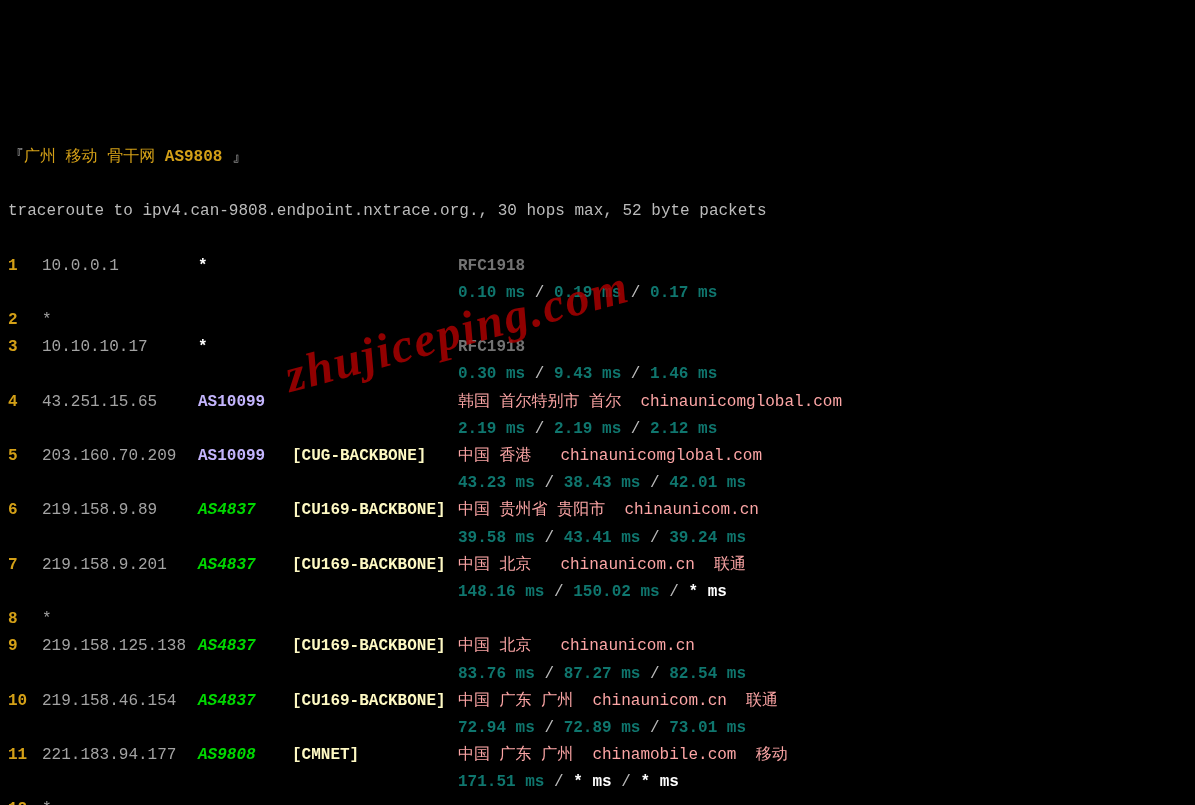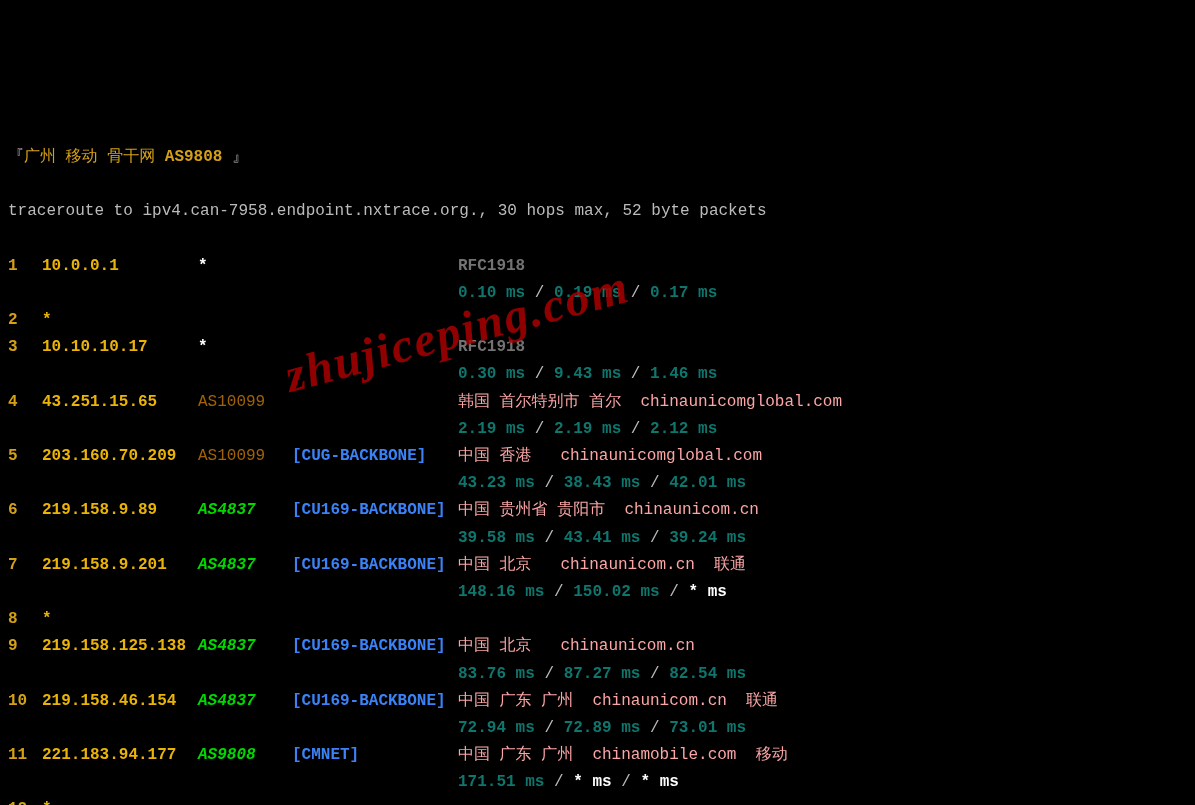--- a/index.html
+++ b/index.html
@@ -18,24 +18,24 @@
       width: 1195px;
       height: 805px;
       overflow: hidden;
       position: relative;
     }
     .header-bracket { color: #bbbbbb; }
     .header-location { color: #d4a017; }
     .header-as { color: #d4a017; font-weight: bold; }
     .cmd-line { color: #bbbbbb; }
     .hop-num { color: #d4a017; font-weight: bold; display: inline-block; width: 34px; }
-    .ip { color: #eab308; font-weight: bold; display: inline-block; width: 156px; }
-    .asn { color: #a16207; font-weight: normal; display: inline-block; width: 94px; }
+    .ip { color: #a3a3a3; font-weight: normal; display: inline-block; width: 156px; }
+    .asn { color: #c4b5fd; font-weight: bold; display: inline-block; width: 94px; }
     .asn-green { color: #00d800; font-weight: bold; display: inline-block; width: 94px; font-style: italic; }
-    .netname { color: #3b82f6; font-weight: bold; display: inline-block; width: 166px; }
+    .netname { color: #fef9c3; font-weight: bold; display: inline-block; width: 166px; }
     .netname-empty { display: inline-block; width: 166px; }
     .location { color: #fca5a5; }
     .rfc { color: #737373; font-weight: bold; }
     .star { color: #ffffff; font-weight: bold; }
     .ms-val { color: #0f766e; font-weight: bold; }
     .ms-sep { color: #bbbbbb; }
     .indent-loc { display: inline-block; width: 450px; }
     .watermark {
       position: absolute;
       top: 290px;
@@ -52,20 +52,20 @@
     }
     .row { display: block; }
   </style>
 </head>
 <body>
 
 
 
 <div>
 <span class="row"><span class="header-bracket">『</span><span class="header-location">广州 移动 骨干网</span> <span class="header-as">AS9808</span> <span class="header-bracket">』</span></span>
-<span class="row cmd-line">traceroute to ipv4.can-7958.endpoint.nxtrace.org., 30 hops max, 52 byte packets</span>
+<span class="row cmd-line">traceroute to ipv4.can-9808.endpoint.nxtrace.org., 30 hops max, 52 byte packets</span>
 <div id="hops-container"><span class="row"><span class="hop-num">1</span><span class="ip">10.0.0.1</span><span class="star" style="display: inline-block; width: 94px;">*</span><span class="netname-empty"></span><span class="rfc">RFC1918</span></span><span class="row"><span class="indent-loc"></span><span class="ms-val">0.10 ms</span><span class="ms-sep"> / </span><span class="ms-val">0.19 ms</span><span class="ms-sep"> / </span><span class="ms-val">0.17 ms</span></span><span class="row"><span class="hop-num">2</span><span class="ip">*</span><span class="asn"></span><span class="netname-empty"></span></span><span class="row"><span class="hop-num">3</span><span class="ip">10.10.10.17</span><span class="star" style="display: inline-block; width: 94px;">*</span><span class="netname-empty"></span><span class="rfc">RFC1918</span></span><span class="row"><span class="indent-loc"></span><span class="ms-val">0.30 ms</span><span class="ms-sep"> / </span><span class="ms-val">9.43 ms</span><span class="ms-sep"> / </span><span class="ms-val">1.46 ms</span></span><span class="row"><span class="hop-num">4</span><span class="ip">43.251.15.65</span><span class="asn">AS10099</span><span class="netname-empty"></span><span class="location">韩国 首尔特别市 首尔  chinaunicomglobal.com</span></span><span class="row"><span class="indent-loc"></span><span class="ms-val">2.19 ms</span><span class="ms-sep"> / </span><span class="ms-val">2.19 ms</span><span class="ms-sep"> / </span><span class="ms-val">2.12 ms</span></span><span class="row"><span class="hop-num">5</span><span class="ip">203.160.70.209</span><span class="asn">AS10099</span><span class="netname">[CUG-BACKBONE]</span><span class="location">中国 香港   chinaunicomglobal.com</span></span><span class="row"><span class="indent-loc"></span><span class="ms-val">43.23 ms</span><span class="ms-sep"> / </span><span class="ms-val">38.43 ms</span><span class="ms-sep"> / </span><span class="ms-val">42.01 ms</span></span><span class="row"><span class="hop-num">6</span><span class="ip">219.158.9.89</span><span class="asn-green">AS4837</span><span class="netname">[CU169-BACKBONE]</span><span class="location">中国 贵州省 贵阳市  chinaunicom.cn</span></span><span class="row"><span class="indent-loc"></span><span class="ms-val">39.58 ms</span><span class="ms-sep"> / </span><span class="ms-val">43.41 ms</span><span class="ms-sep"> / </span><span class="ms-val">39.24 ms</span></span><span class="row"><span class="hop-num">7</span><span class="ip">219.158.9.201</span><span class="asn-green">AS4837</span><span class="netname">[CU169-BACKBONE]</span><span class="location">中国 北京   chinaunicom.cn  联通</span></span><span class="row"><span class="indent-loc"></span><span class="ms-val">148.16 ms</span><span class="ms-sep"> / </span><span class="ms-val">150.02 ms</span><span class="ms-sep"> / </span><span class="star">* ms</span></span><span class="row"><span class="hop-num">8</span><span class="ip">*</span><span class="asn"></span><span class="netname-empty"></span></span><span class="row"><span class="hop-num">9</span><span class="ip">219.158.125.138</span><span class="asn-green">AS4837</span><span class="netname">[CU169-BACKBONE]</span><span class="location">中国 北京   chinaunicom.cn</span></span><span class="row"><span class="indent-loc"></span><span class="ms-val">83.76 ms</span><span class="ms-sep"> / </span><span class="ms-val">87.27 ms</span><span class="ms-sep"> / </span><span class="ms-val">82.54 ms</span></span><span class="row"><span class="hop-num">10</span><span class="ip">219.158.46.154</span><span class="asn-green">AS4837</span><span class="netname">[CU169-BACKBONE]</span><span class="location">中国 广东 广州  chinaunicom.cn  联通</span></span><span class="row"><span class="indent-loc"></span><span class="ms-val">72.94 ms</span><span class="ms-sep"> / </span><span class="ms-val">72.89 ms</span><span class="ms-sep"> / </span><span class="ms-val">73.01 ms</span></span><span class="row"><span class="hop-num">11</span><span class="ip">221.183.94.177</span><span class="asn-green">AS9808</span><span class="netname">[CMNET]</span><span class="location">中国 广东 广州  chinamobile.com  移动</span></span><span class="row"><span class="indent-loc"></span><span class="ms-val">171.51 ms</span><span class="ms-sep"> / </span><span class="star">* ms</span><span class="ms-sep"> / </span><span class="star">* ms</span></span><span class="row"><span class="hop-num">12</span><span class="ip">*</span><span class="asn"></span><span class="netname-empty"></span></span></div>
 </div>
 
 <div class="watermark">zhujiceping.com</div>
 
 
 
 
 </body></html>

